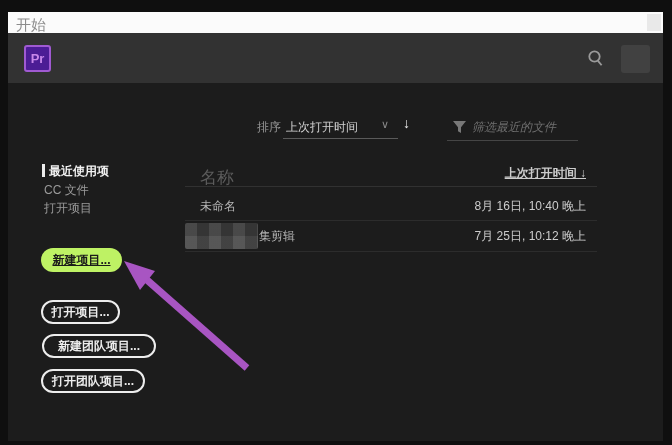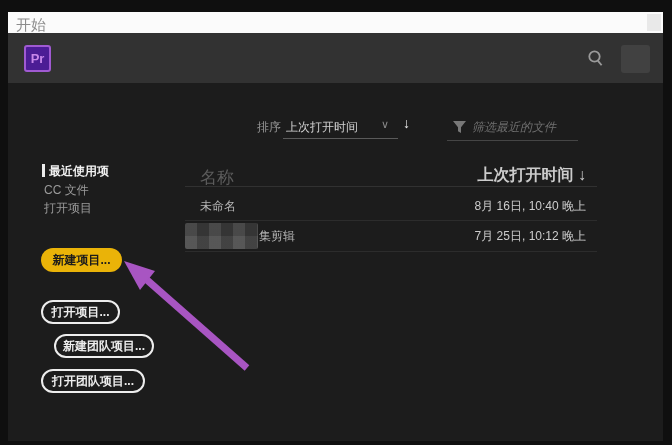--- a/index.html
+++ b/index.html
@@ -44,30 +44,30 @@
   .side-item { font-size:12px; color:#9a9a9a; cursor:pointer; }
   .side-item.active { color:#f2f2f2; font-weight:bold; }
   .si-0 { left:49px; top:163px; }
   .si-1 { left:44px; top:182px; }
   .si-2 { left:44px; top:200px; }
 
   .pill {
     height:24px; border-radius:12px; display:flex; align-items:center; justify-content:center;
     font-size:12px; font-weight:bold; cursor:pointer; white-space:nowrap;
   }
-  .pill.filled { background:#eab308; color:#1b1b1b; }
+  .pill.filled { background:#bef264; color:#1b1b1b;text-decoration:underline; }
   .pill.outline { background:transparent; border:2px solid #ededed; color:#ededed;margin-top:16px; }
   .btn-0 { left:41px; top:248px; width:81px; }
   .btn-1 { left:41px; top:284px; width:79px; }
-  .btn-2 { left:54px; top:318px; width:100px; }
+  .btn-2 { left:42px; top:318px; width:114px; }
   .btn-3 { left:41px; top:353px; width:104px; }
 
   
   .col-name-header { left:200px; top:166px; font-size:17px; color:#5c5c5c; }
-  .col-date-header { left:384px; top:165px; width:202px; text-align:right; font-size:16px; font-weight:bold; color:#cccccc; }
+  .col-date-header { left:384px; top:165px; width:202px; text-align:right; font-size:12px; font-weight:bold; color:#cccccc;text-decoration:underline; }
   .rule { left:185px; width:412px; height:1px; background:#313131; }
   .rule-h  { top:186px; }
   .rule-r1 { top:220px; background:#2c2c2c; }
   .rule-r2 { top:251px; background:#2c2c2c; }
   .row-name { font-size:12px; color:#b5b5b5; }
   .row-date { width:202px; text-align:right; font-size:12px; color:#cdcdcd; left:384px; }
   .r1-name { left:200px; top:198px; }
   .r1-date { top:198px; }
   .r2-name { left:259px; top:228px; }
   .r2-date { top:228px; }

